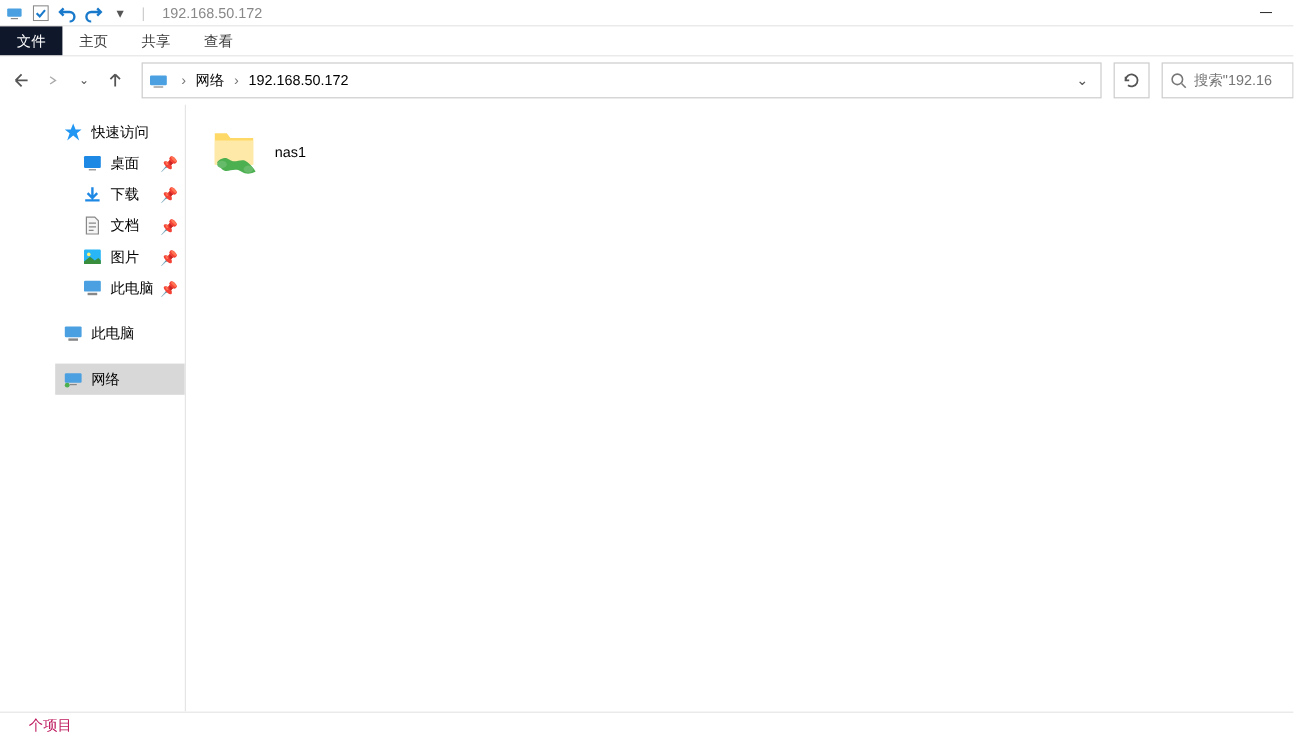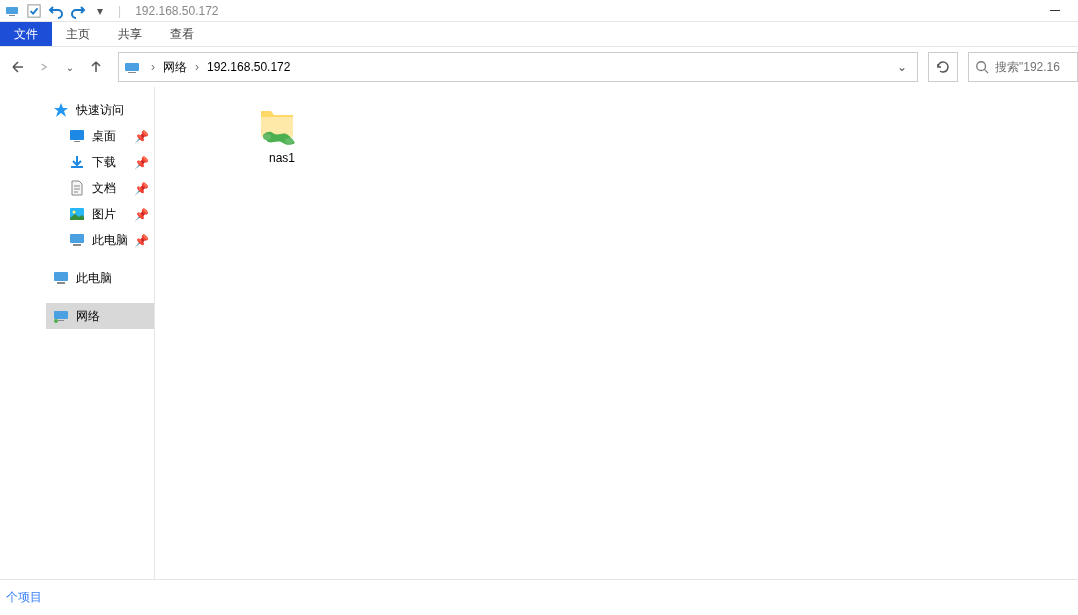--- a/index.html
+++ b/index.html
@@ -10,21 +10,21 @@
     .title-bar-icons { display: flex; align-items: center; gap: 6px; }
     .tb-icon { width: 16px; height: 16px; display: flex; align-items: center; justify-content: center; }
     .tb-divider { color: #ccc; margin: 0 4px; }
     .title-text { color: #888; margin-left: 4px; }
     .window-controls { margin-left: auto; display: flex; }
     .window-btn { width: 46px; height: 22px; display: flex; align-items: center; justify-content: center; color: #666; }
     
     
     .ribbon { height: 25px; display: flex; align-items: stretch; border-bottom: 1px solid #e5e5e5; }
     .ribbon-tab { padding: 4px 14px; display: flex; align-items: center; color: #404040; cursor: pointer; }
-    .ribbon-tab.file { background: #1d4ed8; color: #fff; }
+    .ribbon-tab.file { background: #0f172a; color: #fff; }
     
     
     .nav-bar { height: 40px; display: flex; align-items: center; padding: 4px 0; gap: 4px; }
     .nav-arrows { display: flex; align-items: center; gap: 6px; padding: 0 8px; }
     .nav-arrow { width: 20px; height: 20px; display: flex; align-items: center; justify-content: center; color: #555; cursor: pointer; }
     .nav-arrow.disabled { color: #aaa; }
     .address-bar { flex: 1; height: 30px; border: 1px solid #ccc; display: flex; align-items: center; padding: 0 4px; margin-right: 6px; }
     .addr-icon { width: 18px; height: 18px; margin-right: 6px; }
     .breadcrumb { display: flex; align-items: center; flex: 1; }
     .crumb { padding: 2px 4px; cursor: pointer; }
@@ -43,26 +43,26 @@
     .tree-section { margin-bottom: 12px; }
     .tree-item { display: flex; align-items: center; height: 26px; padding-left: 6px; cursor: pointer; position: relative; margin-left: 46px; }
     .tree-item.selected { background: #d8d8d8; }
     .tree-item.child { padding-left: 22px; }
     .tree-icon { width: 18px; height: 18px; margin-right: 6px; flex-shrink: 0; }
     .tree-label { flex: 1; white-space: nowrap; overflow: hidden; }
     .pin-icon { width: 12px; height: 12px; color: #888; margin-right: 8px; }
     
     
     .content { flex: 1; padding: 12px; display: flex; align-content: flex-start; flex-wrap: wrap; }
-    .folder-item { width: 230px; height: 56px; display: flex; align-items: center; padding: 4px; cursor: pointer; flex-direction: column; }
+    .folder-item { width: 230px; height: 56px; display: flex; align-items: center; padding: 4px; cursor: pointer; }
     .folder-icon-wrap { width: 50px; height: 48px; position: relative; margin-right: 8px; }
     .folder-label { }
     
     
-    .status-bar { height: 36px; border-top: 1px solid #e5e5e5; display: flex; align-items: center; padding: 0 6px; color: #3b82f6; }
+    .status-bar { height: 22px; border-top: 1px solid #e5e5e5; display: flex; align-items: center; padding: 0 24px; color: #be185d; }
     
     
     svg { display: block; }
   </style>
 </head>
 <body>
 
 <div class="title-bar">
   <div class="title-bar-icons">
     <span class="tb-icon">

